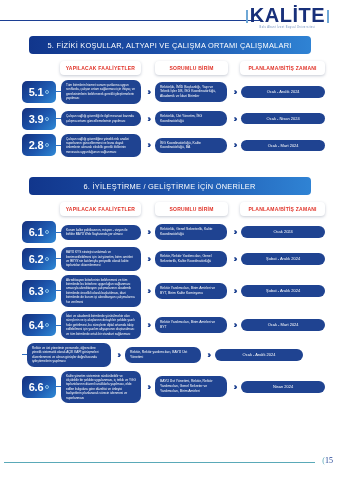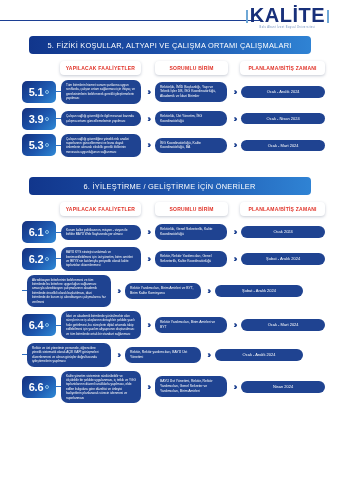--- a/index.html
+++ b/index.html
@@ -253,21 +253,21 @@
             </div>
             <div class="connector"></div>
             <div class="cell act">Çalışan sağlığı güvenliği ile ilgili mevzuat bazında çalışma ortamı güncellemelerinin yapılması</div>
             <div class="chev">›››</div>
             <div class="cell unit">Rektörlük, Üst Yönetim, İSG Koordinatörlüğü</div>
             <div class="chev">›››</div>
             <div class="cell time">Ocak - Nisan 2024</div>
           </div>
           <div class="row">
             <div class="badge">
-              <span class="num">5.3</span>
+              <span class="num">2.8</span>
               <span class="dot"></span>
             </div>
             <div class="connector"></div>
             <div class="cell act">Çalışan sağlığı güvenliğine yönelik risk analizi raporlarının güncellenmesi ve buna dayalı önlemlerin alınarak eksiklik gerekli iföllerinin mevzuata uygunluğunun sağlanması</div>
             <div class="chev">›››</div>
             <div class="cell unit">İSG Koordinatörlüğü, Kalite Koordinatörlüğü, BA</div>
             <div class="chev">›››</div>
             <div class="cell time">Ocak - Mart 2024</div>
           </div>
         </div>
@@ -298,20 +298,24 @@
               <span class="dot"></span>
             </div>
             <div class="connector"></div>
             <div class="cell act">BAYÜ KYS stratejisi anlatmak ve benimsetilebilmesi için üst yönetim, birim amirleri ve BKYS'nin katılımıyla periyodik olarak kalite toplantıları düzenlenmesi</div>
             <div class="chev">›››</div>
             <div class="cell unit">Rektör, Rektör Yardımcıları, Genel Sekreterlik, Kalite Koordinatörlüğü</div>
             <div class="chev">›››</div>
             <div class="cell time">Şubat - Aralık 2024</div>
           </div>
           <div class="row">
+            <div class="badge">
+              <span class="num">6.3</span>
+              <span class="dot"></span>
+            </div>
             <div class="connector"></div>
             <div class="cell act">Akreditasyon kriterlerinin belirlenmesi ve tüm birimlerde bu kriterlere uygunluğun sağlanması amacıyla akreditasyon çalışmalarının akademik birimlerde öncelikli olarak başlatılması, idari birimlerde de kurum içi akreditasyon çalışmalarına hız verilmesi</div>
             <div class="chev">›››</div>
             <div class="cell unit">Rektör Yardımcıları, Birim Amirleri ve BYT, Birim Kalite Komisyonu</div>
             <div class="chev">›››</div>
             <div class="cell time">Şubat - Aralık 2024</div>
           </div>
           <div class="row">
             <div class="badge">
               <span class="num">6.4</span>
@@ -341,14 +345,18 @@
             <div class="cell act">Kalite yönetim sisteminin sürdürülebilir ve ölçülebilir bir şekilde uygulanması, iç tetkik ve YGG toplantılarının düzenli aralıklarla yapılması, elde edilen bulgulara göre düzeltici ve önleyici faaliyetlerin planlanarak sürecin izlenmesi ve raporlanması</div>
             <div class="chev">›››</div>
             <div class="cell unit">BAYÜ Üst Yönetimi, Rektör, Rektör Yardımcıları, Genel Sekreter ve Yardımcıları, Birim Amirleri</div>
             <div class="chev">›››</div>
             <div class="cell time">Nisan 2024</div>
           </div>
         </div>
       </div>
     </div>
 
+  <div class="footer">
+    <div class="footer-rule"></div>
+    <div class="page-num"><span class="paren">(</span><span>15</span></div>
+  </div>
 
 </div>
 
 </body></html>

